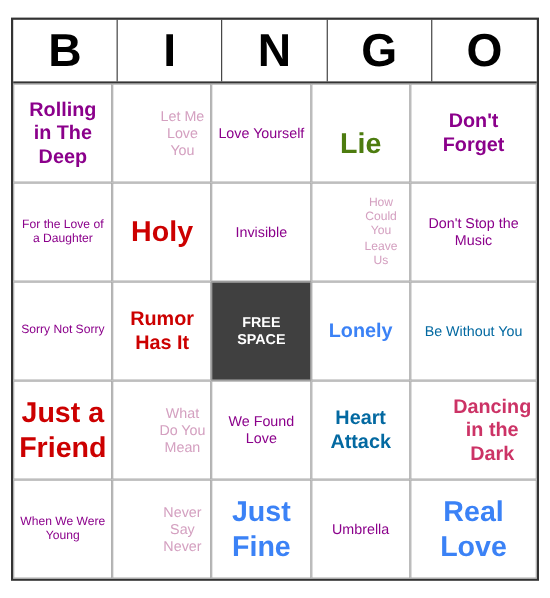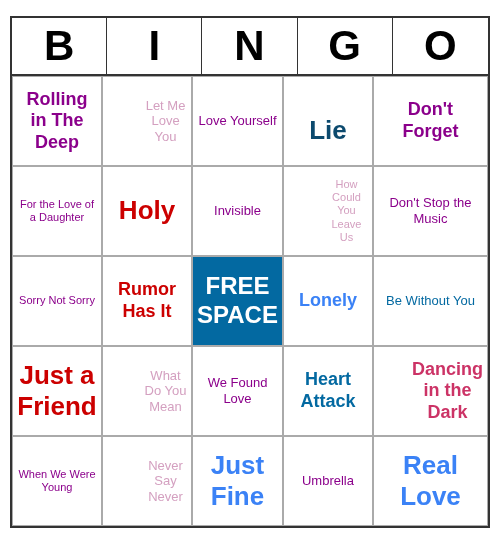--- a/index.html
+++ b/index.html
@@ -47,34 +47,34 @@
       position: relative;
     }
     .cell-text {
       font-size: 13px;
       line-height: 1.2;
     }
     
     .color-purple { color: #8b008b; }
     .color-pink-light { color: #d4a0c0; margin-left: 37px; }
     .color-red { color: #cc0000; }
-    .color-magenta { color: #0c4a6e; margin-top: 20px; }
+    .color-magenta { color: #4d7c0f; margin-top: 20px; }
     .color-hot-pink { color: #3b82f6; }
     .color-dark-pink { color: #cc3366; margin-left: 34px; }
     .color-light-pink { color: #0369a1; }
     
     .size-large { font-size: 26px; font-weight: bold; }
     .size-medium { font-size: 18px; font-weight: bold; }
     .size-small { font-size: 11px; }
     
     .free-space {
-      background: #0369a1;
+      background: #404040;
       color: #fff;
       font-weight: bold;
-      font-size: 24px;
+      font-size: 13px;
     }
   </style>
 </head>
 <body>
 
 <div class="bingo-card">
   <div class="bingo-header">
   <div class="bingo-header-cell">B</div>
       <div class="bingo-header-cell">I</div>
       <div class="bingo-header-cell">N</div>

